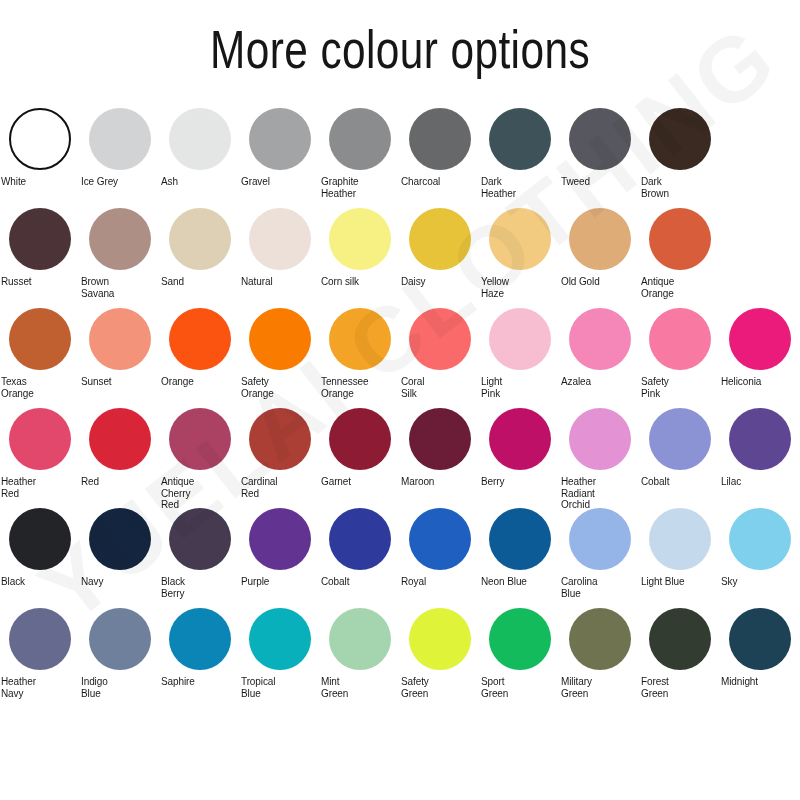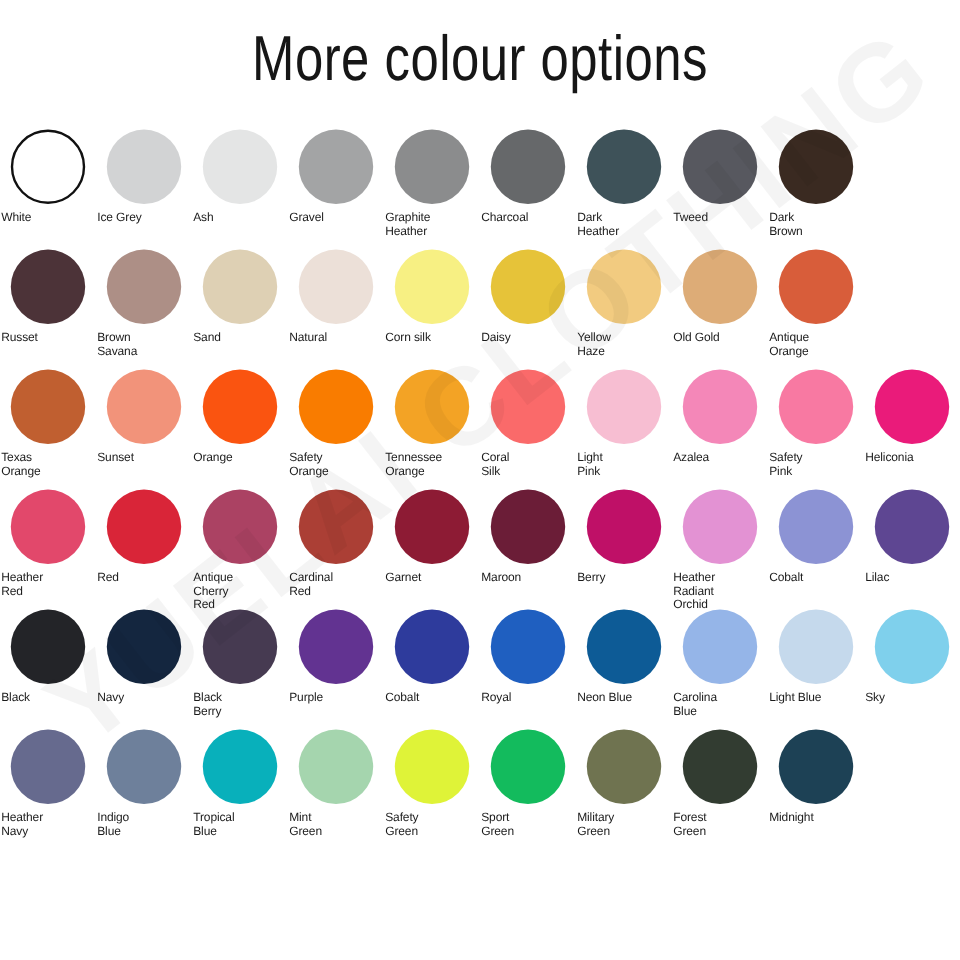--- a/index.html
+++ b/index.html
@@ -349,20 +349,24 @@
           <div class="swatch-dot" style="background: rgb(102, 106, 142);"></div>
           <div class="swatch-label">Heather
 Navy</div>
         </div>
         <div class="swatch-cell">
           <div class="swatch-dot" style="background: rgb(110, 128, 155);"></div>
           <div class="swatch-label">Indigo
 Blue</div>
         </div>
         <div class="swatch-cell">
+          <div class="swatch-dot" style="background: rgb(10, 133, 181);"></div>
+          <div class="swatch-label">Saphire</div>
+        </div>
+        <div class="swatch-cell">
           <div class="swatch-dot" style="background: rgb(8, 176, 187);"></div>
           <div class="swatch-label">Tropical
 Blue</div>
         </div>
         <div class="swatch-cell">
           <div class="swatch-dot" style="background: rgb(165, 213, 174);"></div>
           <div class="swatch-label">Mint
 Green</div>
         </div>
         <div class="swatch-cell">

